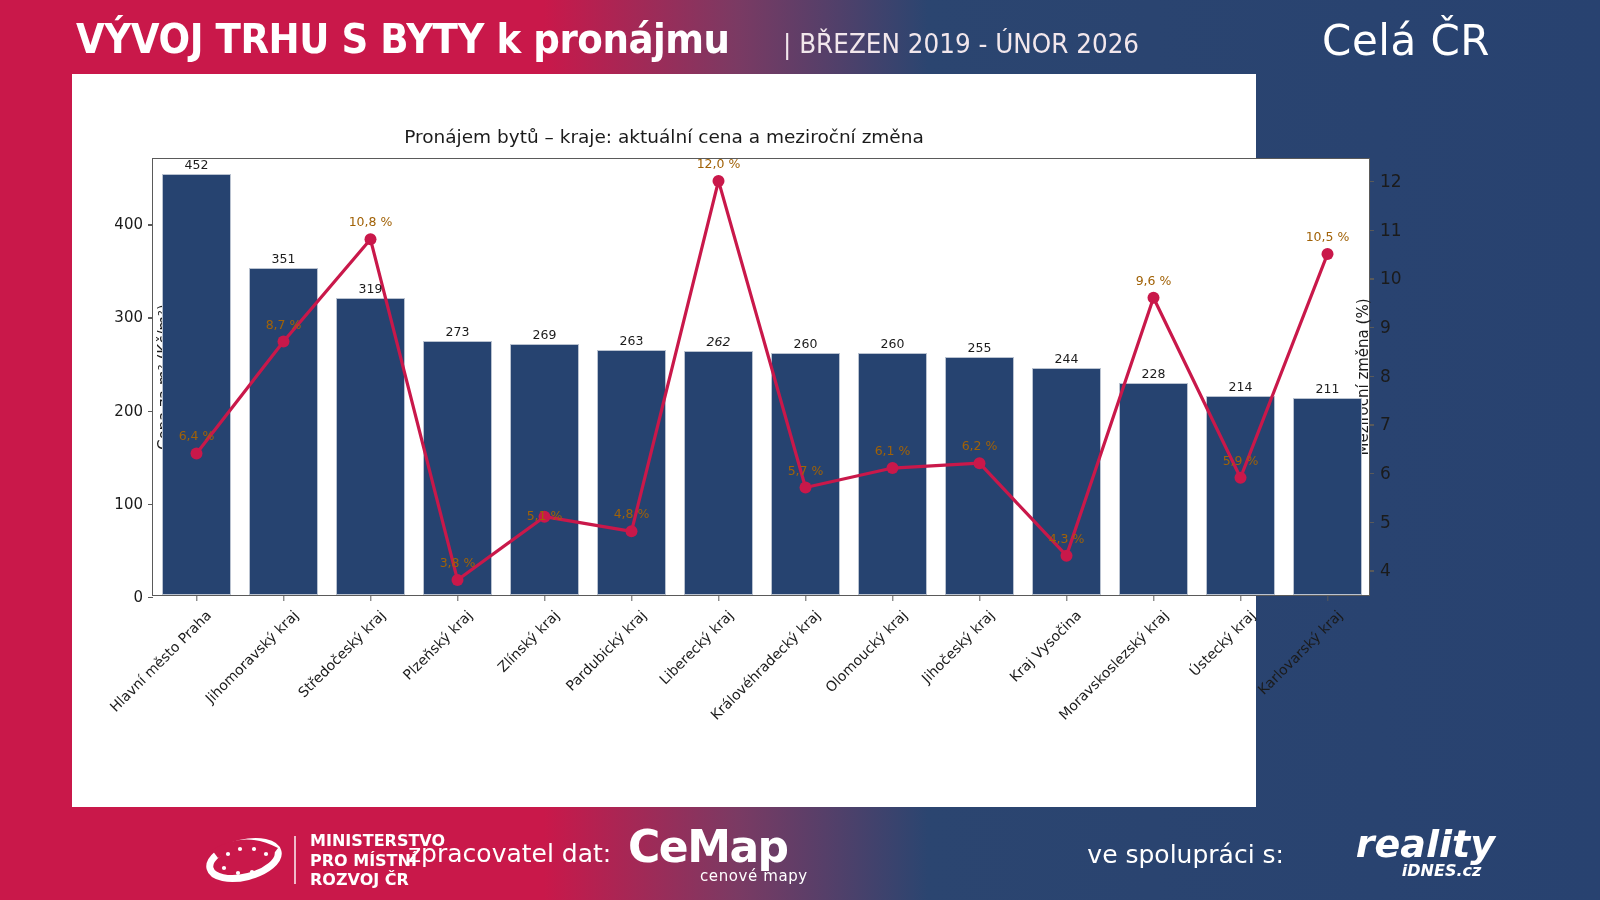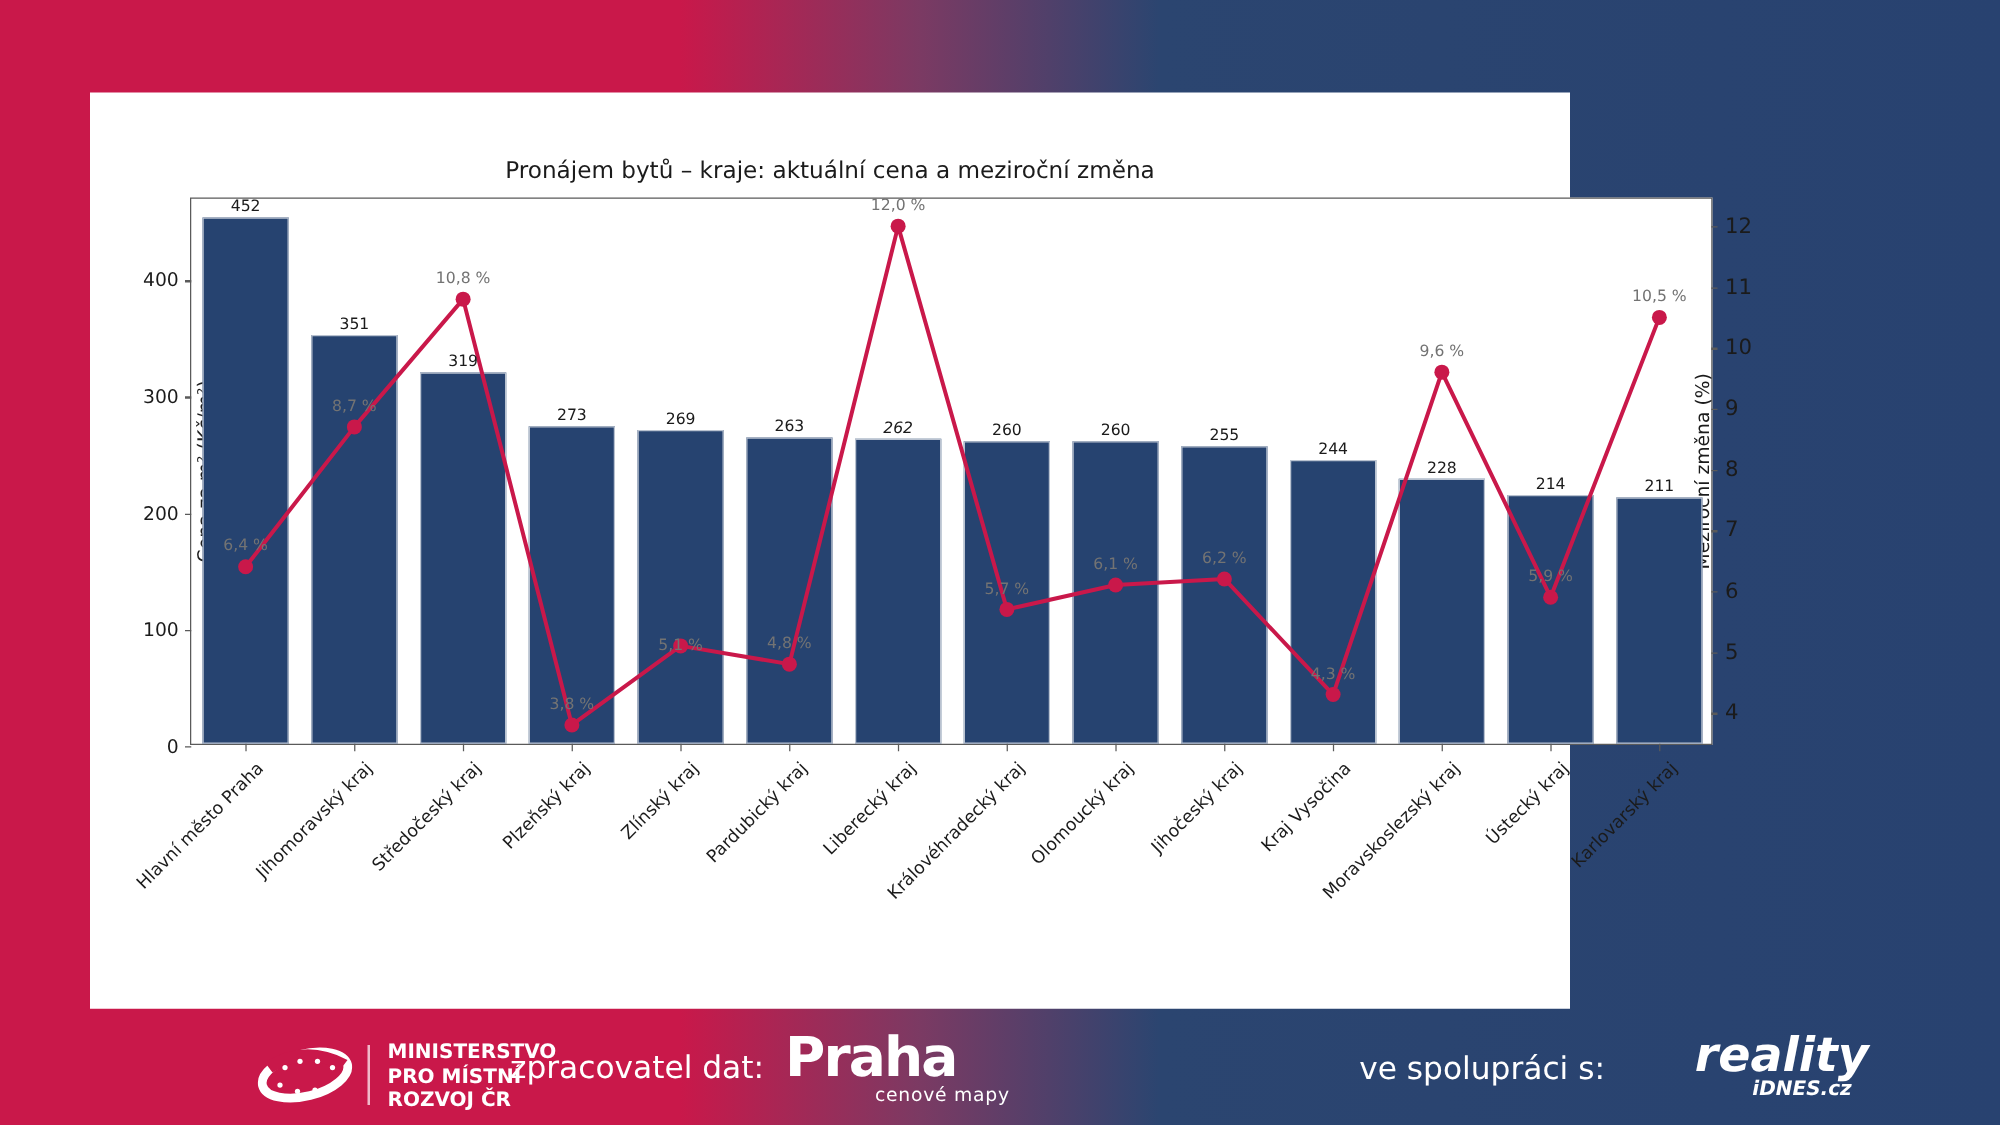--- a/index.html
+++ b/index.html
@@ -112,21 +112,21 @@
     border: 1px solid #b9c2d0;
   }
   .bar-val {
     position: absolute;
     transform: translate(-50%, -100%);
     font-size: 12.5px; color: #1b1b1b; white-space: nowrap;
   }
   .pct-val {
     position: absolute;
     transform: translate(-50%, -100%);
-    font-size: 12.5px; color: #737373; white-space: nowrap;
+    font-size: 12.5px; color: #a16207; white-space: nowrap;
   }
   .xtick {
     position: absolute; top: 100%;
     width: 1.4px; height: 6px; background: #5a5a5a;
     transform: translateX(-50%);
   }
   .xlabel {
     position: absolute; top: 100%;
     margin-top: 12px;
     font-size: 14px; color: #1b1b1b; white-space: nowrap;
@@ -200,20 +200,27 @@
     text-align: left;
   }
   .reality-logo .r1 { font-size: 38px; font-weight: bold; font-style: italic; line-height: 1; }
   .reality-logo .r2 { font-size: 16px; font-weight: bold; font-style: italic; margin-left: 46px; margin-top: -2px; }
 </style>
 </head>
 <body>
 
 <div class="poster">
 
+  <div class="header">
+    <div class="title-wrap">
+      <div class="title-main">VÝVOJ TRHU S BYTY k pronájmu</div>
+      <div class="title-sub">| BŘEZEN 2019 - ÚNOR 2026</div>
+    </div>
+    <div class="region-label">Celá ČR</div>
+  </div>
 
   <div class="card">
     <div class="chart-title">Pronájem bytů – kraje: aktuální cena a meziroční změna</div>
 
     <div class="plot" id="plot">
       <div class="axis-left-label">Cena za m² (Kč/m²)</div>
       <div class="axis-right-label">Meziroční změna (%)</div>
       <div id="yticks">
           <div class="ytick" style="top: 438px;">0</div>
           <div class="ytick" style="top: 344.809px;">100</div>
@@ -351,21 +358,21 @@
       <div class="mmr-text">
         <div>MINISTERSTVO</div>
         <div>PRO MÍSTNÍ</div>
         <div>ROZVOJ ČR</div>
       </div>
     </div>
 
     <div class="zprac">zpracovatel dat:</div>
 
     <div class="cemap">
-      <div class="big">Praha</div>
+      <div class="big">CeMap</div>
       <div class="small">cenové mapy</div>
     </div>
 
     <div class="spolu">ve spolupráci s:</div>
 
     <div class="reality-logo">
       <div class="r1">reality</div>
       <div class="r2">iDNES.cz</div>
     </div>
   </div>

